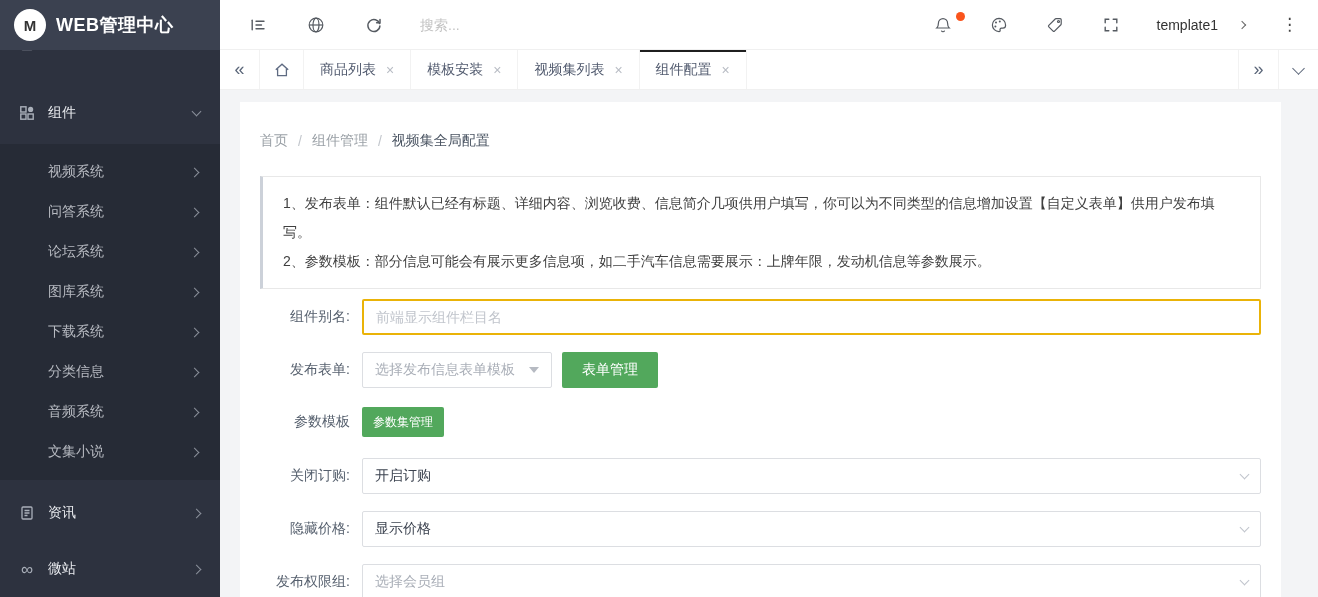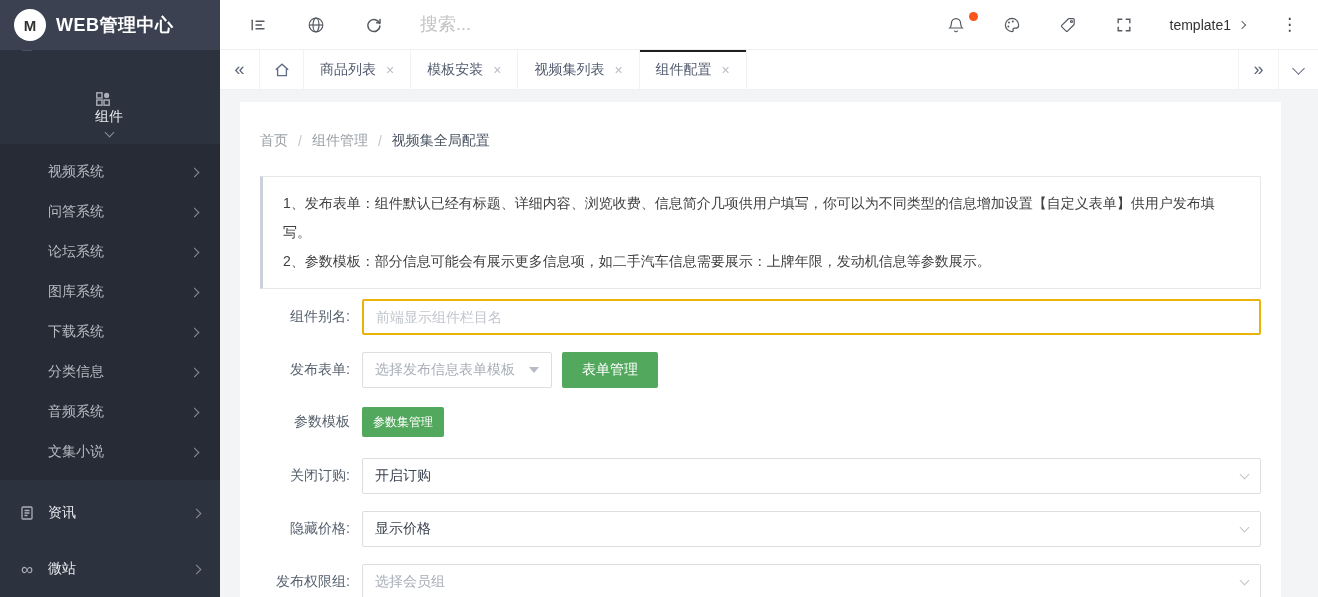--- a/index.html
+++ b/index.html
@@ -12,48 +12,48 @@
   .logo { height:50px; background:#3b4150; display:flex; align-items:center; padding:0 14px; gap:10px; }
   .logo-circle { width:32px; height:32px; border-radius:50%; background:#fff; color:#333;
     display:flex; align-items:center; justify-content:center; font-weight:bold; font-size:15px; }
   .logo-title { color:#fff; font-size:18px; font-weight:bold; letter-spacing:.5px; }
   .side-nav { overflow:hidden; }
   .side-item { height:46px; display:flex; align-items:center; padding:0 20px 0 18px;
     color:#e8eaee; font-size:14px; cursor:pointer; }
   .side-item .side-ico { width:18px; height:18px; margin-right:12px; color:#aab0ba; display:flex; align-items:center; justify-content:center; }
   .side-item .side-label { flex:1; }
   .side-item.partial { margin-top:-28px; height:44px; color:#9aa0ab; }
-  .side-item.parent-components { margin-top:24px;flex-direction:column; }
+  .side-item.parent-components { margin-top:24px; }
   .submenu { background:#262b36; padding:8px 0; margin-top:8px; }
   .sub-item { height:40px; display:flex; align-items:center; padding:0 22px 0 48px;
     color:#b7bac1; font-size:14px; cursor:pointer; }
   .sub-item .side-label { flex:1; }
   .side-item.gap-top { margin-top:10px; }
   .chev { display:inline-block; width:7px; height:7px; border-style:solid; border-color:#8b909b;
     border-width:0 1.4px 1.4px 0; }
   .chev-r { transform:rotate(-45deg); }
   .chev-d { transform:rotate(45deg); margin-top:-3px; }
   .inf-glyph { font-size:17px; line-height:1; color:#aab0ba; }
 
   
   .main { flex:1; min-width:0; display:flex; flex-direction:column; }
 
   
   .topbar { height:50px; background:#fff; border-bottom:1px solid #f0f0f0;
     display:flex; align-items:center; padding:0 20px 0 28px; }
   .icon-btn { width:20px; height:20px; display:flex; align-items:center; justify-content:center;
     color:#555a61; cursor:pointer; position:relative; flex-shrink:0; }
   .topbar-left { display:flex; align-items:center; gap:38px; }
-  .search-input { border:none; outline:none; margin-left:36px; width:360px; font-size:18px; color:#333;
+  .search-input { border:none; outline:none; margin-left:36px; width:360px; font-size:14px; color:#333;
     font-family:inherit; background:transparent; }
   .search-input::placeholder { color:#c3c3c3; }
   .topbar-right { margin-left:auto; display:flex; align-items:center; gap:36px; }
   .noti-dot { position:absolute; top:-3px; right:-12px; width:9px; height:9px; border-radius:50%;
     background:#fa541c; }
-  .template-switch { display:flex; align-items:center; gap:8px; font-size:14px; color:#333; cursor:pointer; }
+  .template-switch { display:flex; align-items:center; gap:21px; font-size:14px; color:#333; cursor:pointer; }
   .template-switch .chev { border-color:#666; width:6px; height:6px; }
   .more-dots { font-size:17px; color:#444; cursor:pointer; line-height:1; }
 
   
   .tabbar { height:40px; background:#fff; border-bottom:1px solid #f0f0f0; display:flex; align-items:stretch; }
   .tab-nav-btn { width:40px; display:flex; align-items:center; justify-content:center;
     color:#5b6679; font-size:18px; cursor:pointer; border-right:1px solid #f2f2f2; user-select:none; }
   .tab-nav-btn.right { border-right:none; border-left:1px solid #f2f2f2; }
   .tab-home { width:44px; display:flex; align-items:center; justify-content:center;
     border-right:1px solid #f2f2f2; color:#5f6b82; cursor:pointer; }

